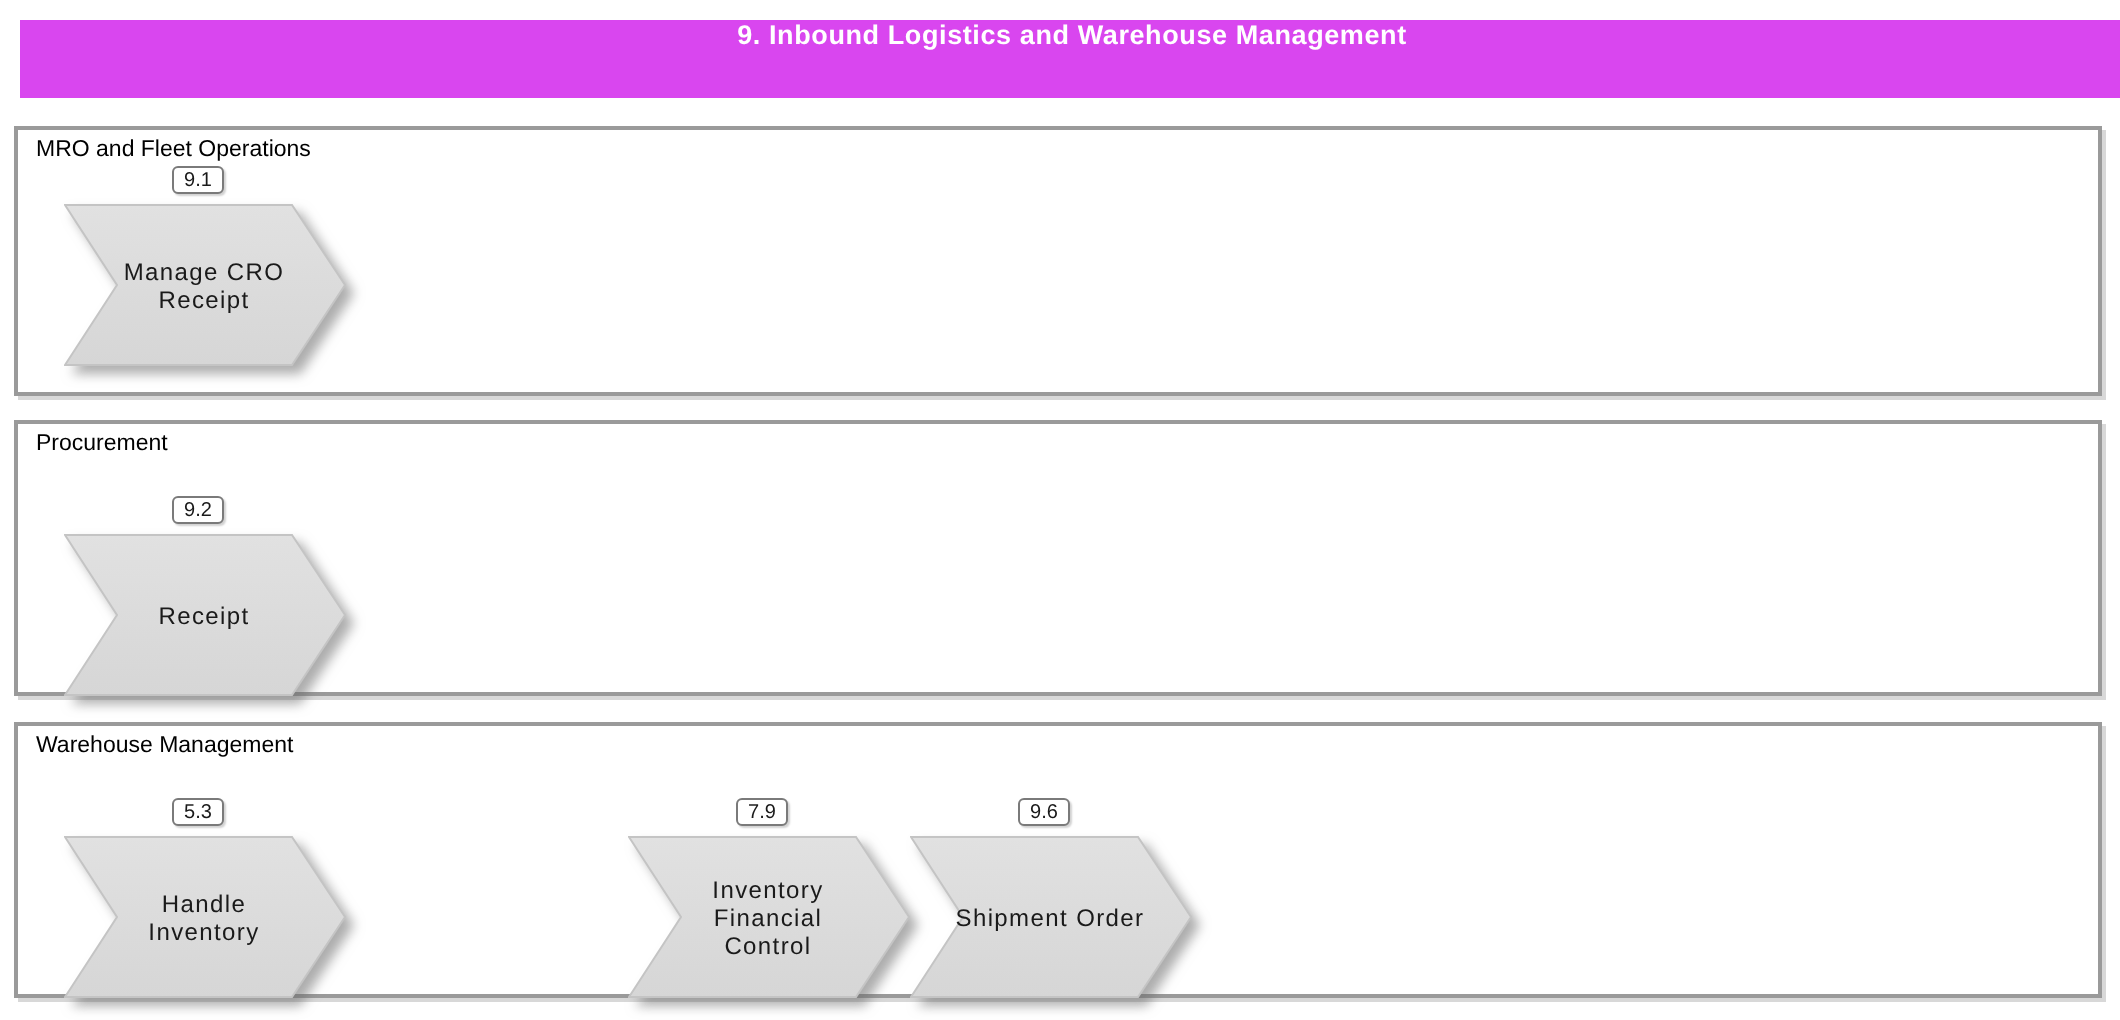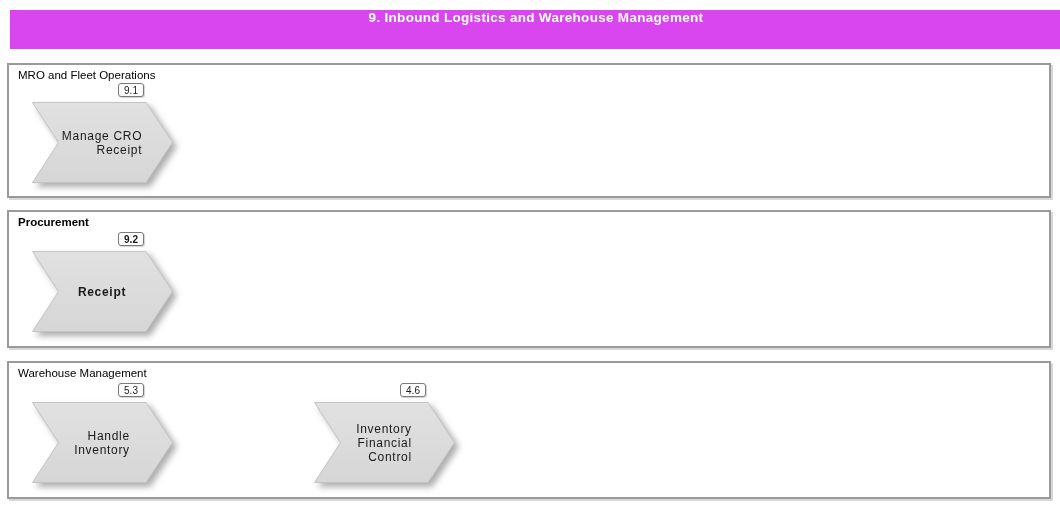--- a/index.html
+++ b/index.html
@@ -36,38 +36,38 @@
   
   .lane {
     position: absolute;
     left: 7px;
     width: 1040px;
     background: #ffffff;
     border: 2px solid #9a9a9a;
     box-shadow: 2px 2px 0 #d8d8d8;
   }
   #lane-0 { top: 63px;  height: 131px; }
-  #lane-1 { top: 210px; height: 134px; font-weight: bold; }
+  #lane-1 { top: 210px; height: 134px; }
   #lane-2 { top: 361px; height: 134px; }
   .lane-title {
     position: absolute;
     left: 9px;
     top: 4px;
     font-size: 11.5px;
     color: #000000;
     white-space: nowrap;
   }
   
   .process {
     position: absolute;
     width: 150px;
     height: 105px;
     top: 18px;
   }
-  #lane-1 .process, #lane-2 .process { top: 20px; }
+  #lane-1 .process, #lane-2 .process { top: 36px; }
   .p0 { left: 23px; }
   .p1 { left: 164px; }
   .p2 { left: 305px; }
   .p3 { left: 446px; }
   .badge {
     position: absolute;
     left: 54px;
     top: 0;
     min-width: 26px;
     height: 14px;
@@ -75,34 +75,33 @@
     box-sizing: border-box;
     background: #ffffff;
     border: 1px solid #7a7a7a;
     border-radius: 3px;
     font-size: 10px;
     line-height: 13px;
     text-align: center;
     color: #1a1a1a;
     box-shadow: 1px 1px 1px rgba(0,0,0,0.18);
     z-index: 2;
-    margin-left: 32px;
   }
   .arrow-svg {
     position: absolute;
     left: 0;
     top: 19px;
     filter: drop-shadow(4px 4px 3px rgba(105,105,105,0.55));
   }
   .arrow-label {
     position: absolute;
     left: 70px;
     top: 60px;
     transform: translate(-50%, -50%);
-    text-align: right;
+    text-align: center;
     font-size: 12px;
     line-height: 14px;
     letter-spacing: 0.7px;
     color: #1a1a1a;
     white-space: pre;
     z-index: 1;
     pointer-events: none;
   }
   .defs-holder { position: absolute; width: 0; height: 0; overflow: hidden; }
 </style>
@@ -156,24 +155,31 @@
       <div class="badge">5.3</div>
       <svg class="arrow-svg" width="141" height="81" viewBox="0 0 141 81">
         <path d="M0.5,0.5 L114,0.5 L140.5,40.5 L114,80.5 L0.5,80.5 L26.5,40.5 Z" fill="url(#arrowFill)" stroke="#C4C4C4" stroke-width="1"></path>
       </svg>
       <div class="arrow-label">Handle
 Inventory</div>
     </div>
 
 
     <div class="process p2">
-      <div class="badge">4.6</div>
+      <div class="badge">7.9</div>
       <svg class="arrow-svg" width="141" height="81" viewBox="0 0 141 81">
         <path d="M0.5,0.5 L114,0.5 L140.5,40.5 L114,80.5 L0.5,80.5 L26.5,40.5 Z" fill="url(#arrowFill)" stroke="#C4C4C4" stroke-width="1"></path>
       </svg>
       <div class="arrow-label">Inventory
 Financial
 Control</div>
     </div>
 
+    <div class="process p3">
+      <div class="badge">9.6</div>
+      <svg class="arrow-svg" width="141" height="81" viewBox="0 0 141 81">
+        <path d="M0.5,0.5 L114,0.5 L140.5,40.5 L114,80.5 L0.5,80.5 L26.5,40.5 Z" fill="url(#arrowFill)" stroke="#C4C4C4" stroke-width="1"></path>
+      </svg>
+      <div class="arrow-label">Shipment Order</div>
+    </div>
   </div>
 
 </div>
 
 </body></html>

